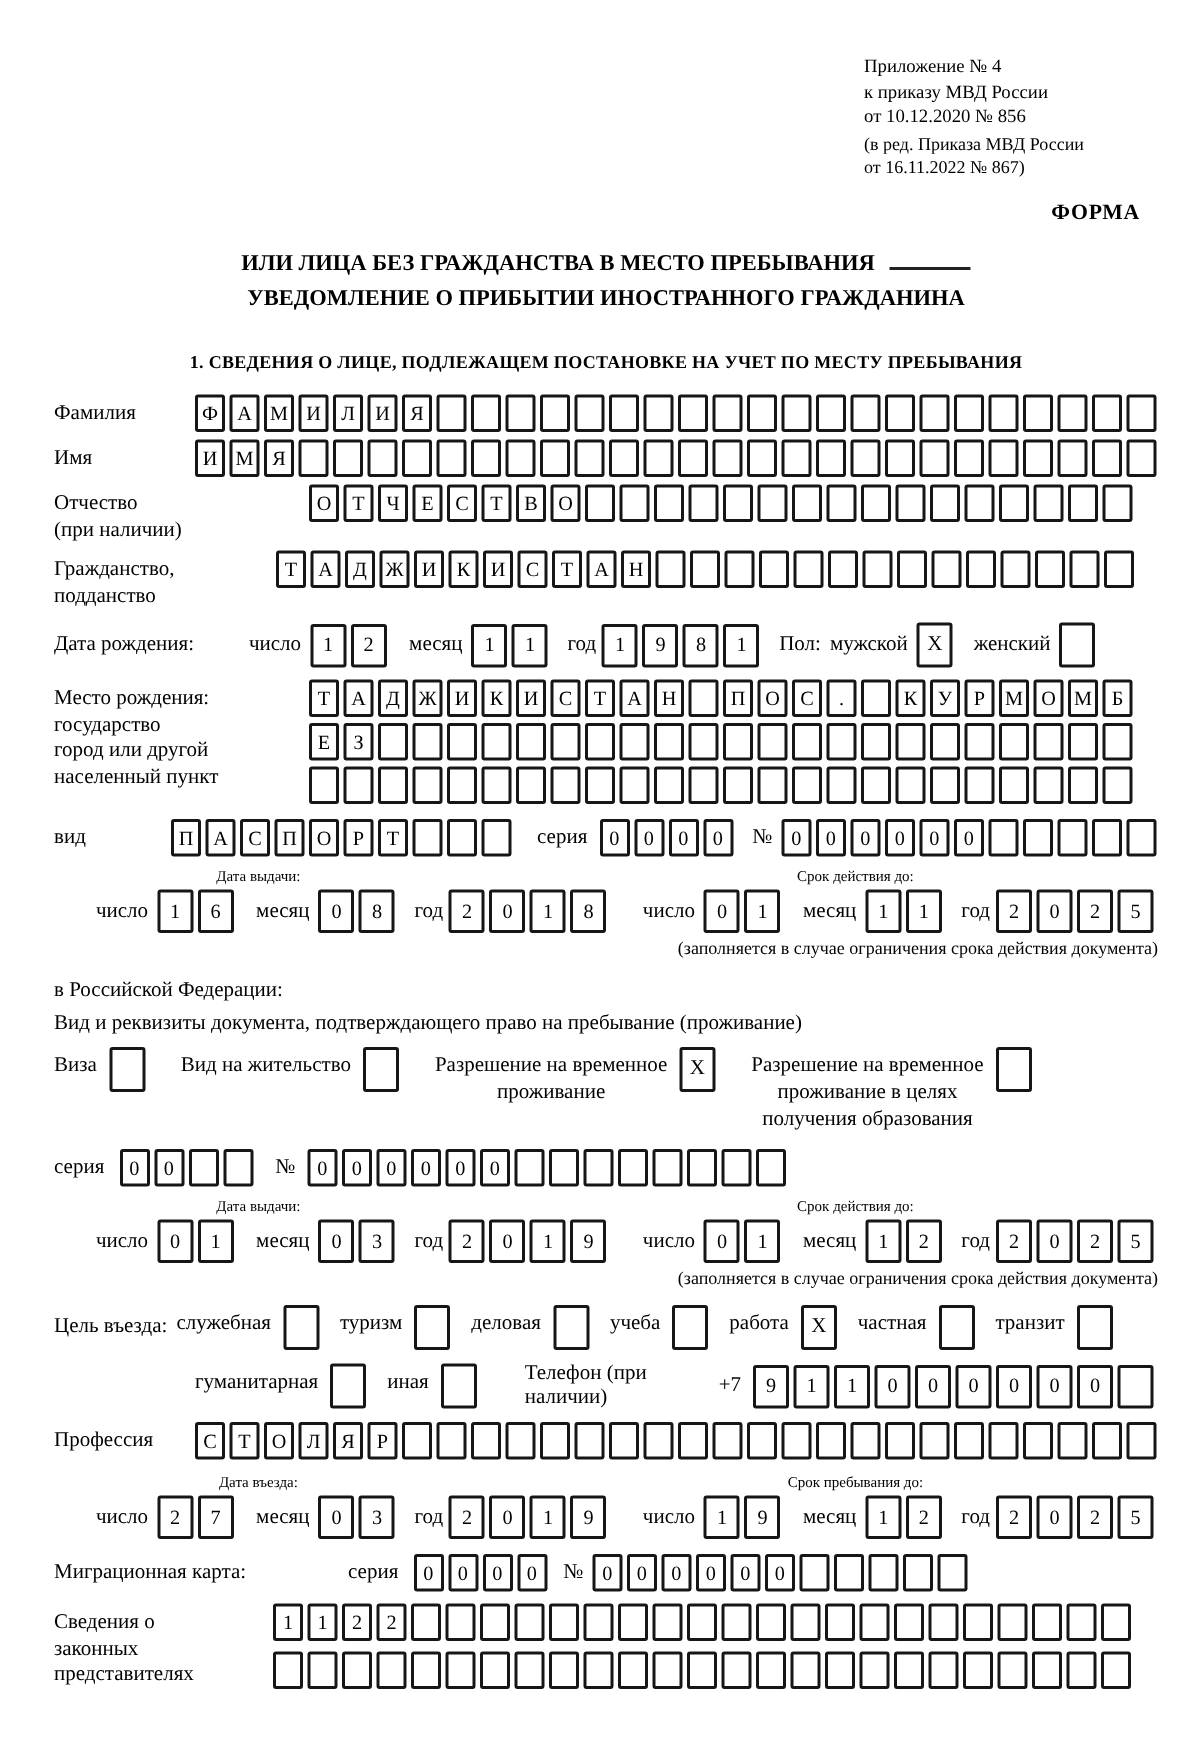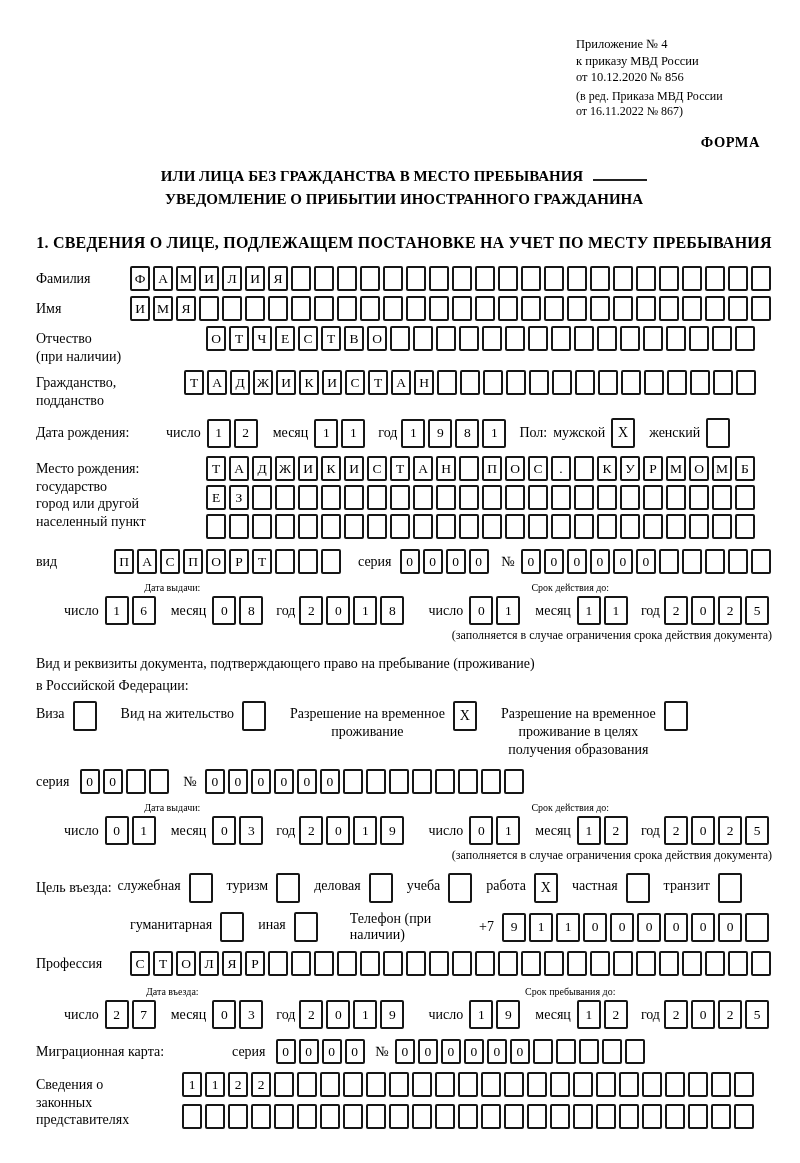--- a/index.html
+++ b/index.html
@@ -4,21 +4,21 @@
 <style>
   html,body{margin:0;padding:0;background:#fff;}
   .page{position:relative;width:800px;height:1163px;box-sizing:border-box;
         padding:36px 28px 0 36px;overflow:hidden;background:#fff;color:#000;
         font-family:"Liberation Serif","DejaVu Serif",serif;font-size:14px;}
   .appendix{width:196px;margin-left:auto;font-size:12.5px;line-height:1.32;}
   .appendix .amend{font-size:12px;margin-top:3px;}
   .forma{text-align:right;font-weight:bold;font-size:14.5px;margin:14px 12px 0 0;letter-spacing:.5px;}
   .title{text-align:center;font-weight:bold;font-size:15px;line-height:1.5;margin-top:14px;}
   .blank{display:inline-block;width:54px;border-bottom:2px solid #222;margin-left:10px;}
-  .sec{ text-align:center;font-weight:bold;font-size:16px;margin-top:24px;letter-spacing:.2px;}
+  .sec{ text-align:center;font-weight:bold;font-size:12px;margin-top:24px;letter-spacing:.2px;}
   .frow{display:flex;align-items:flex-start;margin-top:5px;}
   .lbl{flex:none;line-height:1.25;padding-top:4px;}
   .w94{width:94px;} .w148{width:148px;} .w170{width:170px;} .w146{width:146px;} .w130{width:130px;}
   .boxes{display:flex;flex-wrap:nowrap;}
   .box{flex:none;display:inline-flex;align-items:center;justify-content:center;
        width:16px;height:21px;border:2px solid #161616;border-radius:2px;margin-right:3px;
        font-size:13.5px;background:#fff;}
   .cb .box,.box.big{width:20px;height:25px;}
   .stack .boxes{margin-bottom:4px;}
   .dochead{text-align:center;font-weight:bold;font-size:13.6px;margin-top:10px;}
@@ -397,22 +397,22 @@
             <span class="box">0</span>
             <span class="box">2</span>
             <span class="box">5</span>
           </span>
       </div>
     </div>
   </div>
   <div class="note">(заполняется в случае ограничения срока действия документа)</div>
 
   <div class="plain">
+    <div>в Российской Федерации:</div>
     <div>Вид и реквизиты документа, подтверждающего право на пребывание (проживание)</div>
-    <div>в Российской Федерации:</div>
   </div>
 
   <div class="opts">
     <div class="opt">
       <span class="ol">Виза</span>
       <span class="cbx"></span>
     </div>
     <div class="opt" style="margin-left:10px;">
       <span class="ol">Вид на жительство</span>
       <span class="cbx"></span>

